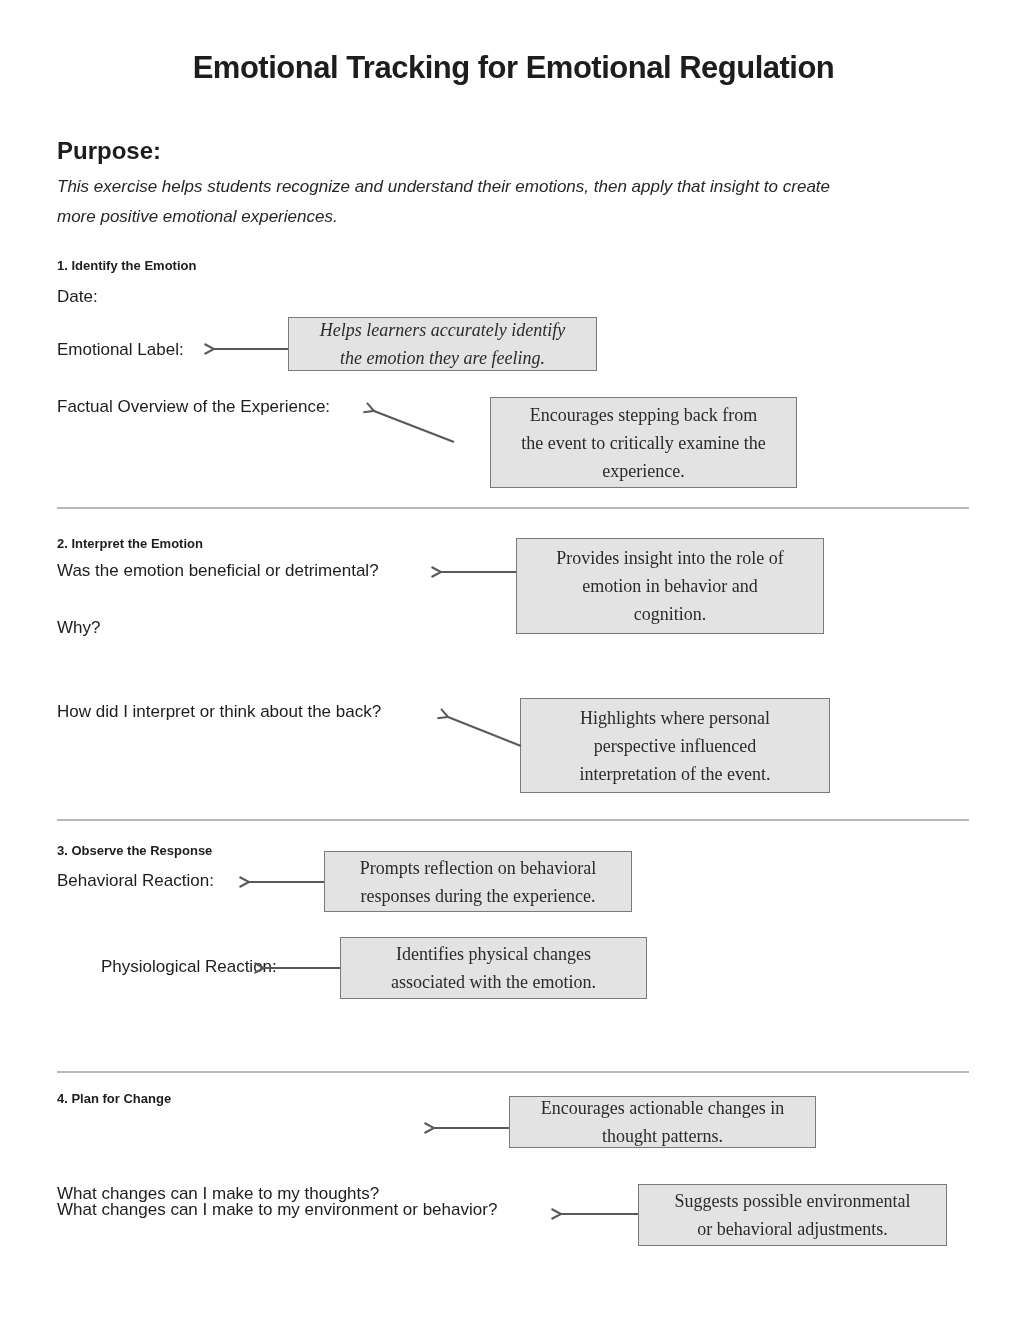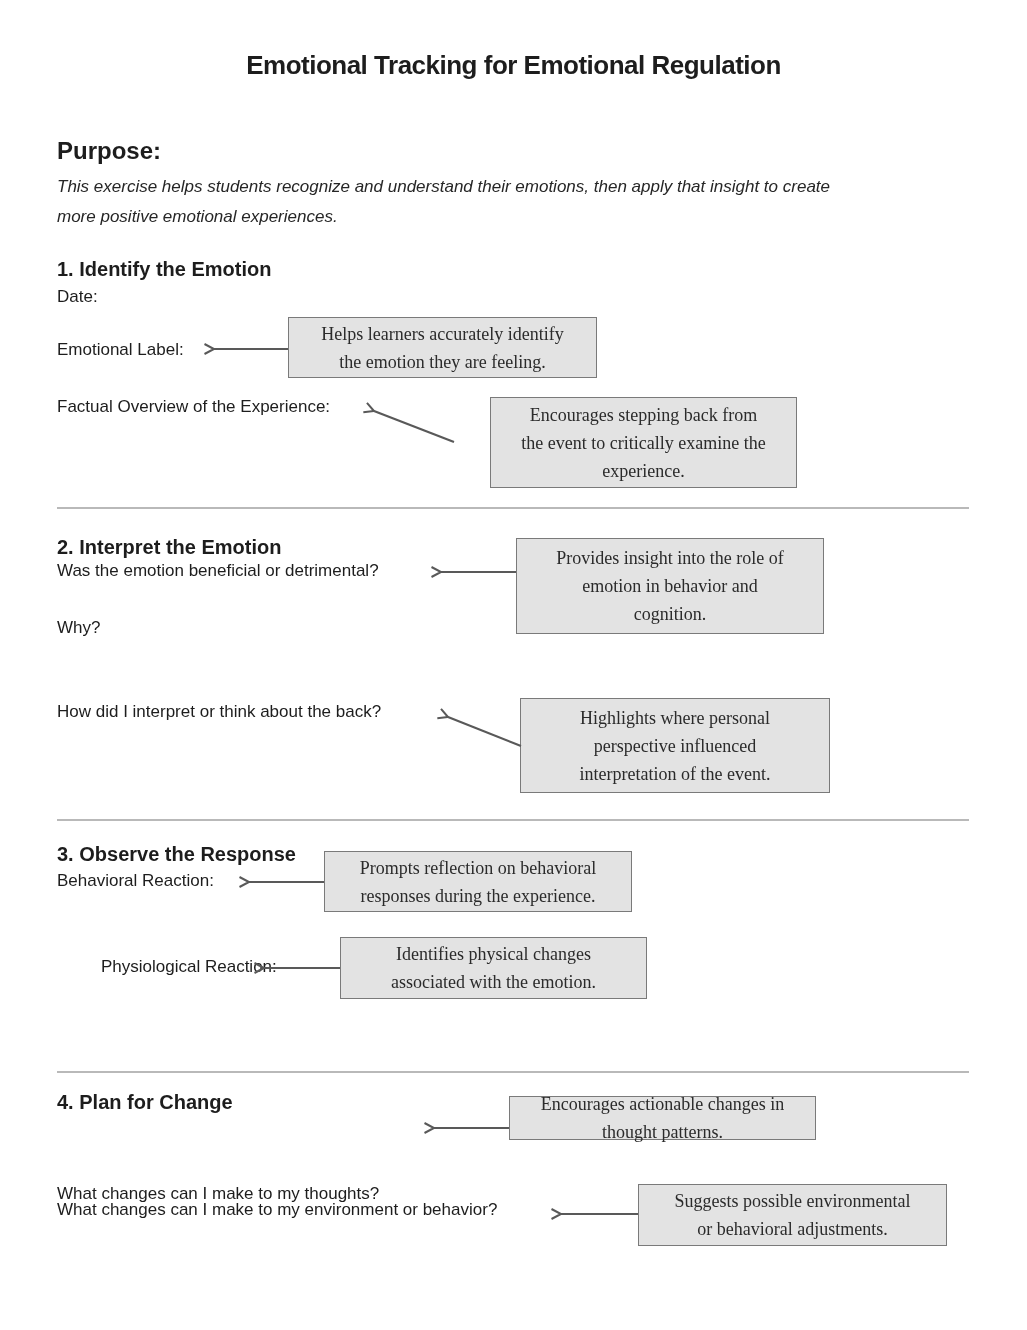--- a/index.html
+++ b/index.html
@@ -8,24 +8,24 @@
     background: var(--page-bg, #ffffff);
     font-family: "Liberation Sans", sans-serif;
     color: var(--text, #1d1d1d);
     position: relative;
     overflow: hidden;
   }
   .abs { position: absolute; }
   .doc-title {
     left: 0; top: 50px; width: 1027px;
     text-align: center;
-    font-size: 26px; font-weight: 700; letter-spacing: -0.5px;
+    font-size: 31px; font-weight: 700; letter-spacing: -0.5px;
   }
   .h2 { font-size: 24px; font-weight: 700; }
-  .h3 { font-size: 20px; font-weight: 700; }
+  .h3 { font-size: 13px; font-weight: 700; }
   .label { font-size: 17px; }
   .purpose-body {
     font-size: 17px; font-style: italic; line-height: 30px;
     white-space: pre-line; color: #262626;
   }
   .callout {
     background: var(--callout-bg, #e3e3e3);
     border: 1.4px solid var(--callout-border, #7a7a7a);
     box-sizing: border-box;
     display: flex; align-items: center; justify-content: center;
@@ -46,21 +46,21 @@
 <div class="abs doc-title">Emotional Tracking for Emotional Regulation</div>
 
 <div class="abs h2" style="left:57px; top:137px;">Purpose:</div>
 <div class="abs purpose-body" style="left:57px; top:172px; width:920px;">This exercise helps students recognize and understand their emotions, then apply that insight to create
 more positive emotional experiences.</div>
 
 <div class="abs h3" style="left:57px; top:258px;">1. Identify the Emotion</div>
 <div class="abs label" style="left:57px; top:287px;">Date:</div>
 <div class="abs label" style="left:57px; top:340px;">Emotional Label:</div>
 <div class="abs label" style="left:57px; top:397px;">Factual Overview of the Experience:</div>
-<div class="abs callout" style="left:288px; top:317px; width:309px; height:61px;">Helps learners accurately identify
+<div class="abs callout" style="left:288px; top:317px; width:309px; height:54px;font-style:italic;">Helps learners accurately identify
 the emotion they are feeling.</div>
 <div class="abs callout" style="left:453px; top:397px; width:307px; height:91px;margin-left:37px;">Encourages stepping back from
 the event to critically examine the
 experience.</div>
 <div class="abs divider" style="top:507px;"></div>
 
 <div class="abs h3" style="left:57px; top:536px;">2. Interpret the Emotion</div>
 <div class="abs label" style="left:57px; top:561px;">Was the emotion beneficial or detrimental?</div>
 <div class="abs label" style="left:57px; top:618px;">Why?</div>
 <div class="abs label" style="left:57px; top:702px;">How did I interpret or think about the back?</div>
@@ -77,21 +77,21 @@
 <div class="abs label" style="left:57px; top:957px;margin-left:44px;">Physiological Reaction:</div>
 <div class="abs callout" style="left:324px; top:851px; width:308px; height:61px;">Prompts reflection on behavioral
 responses during the experience.</div>
 <div class="abs callout" style="left:340px; top:937px; width:307px; height:62px;">Identifies physical changes
 associated with the emotion.</div>
 <div class="abs divider" style="top:1071px;"></div>
 
 <div class="abs h3" style="left:57px; top:1091px;">4. Plan for Change</div>
 <div class="abs label" style="left:57px; top:1184px;">What changes can I make to my thoughts?</div>
 <div class="abs label" style="left:57px; top:1200px;">What changes can I make to my environment or behavior?</div>
-<div class="abs callout" style="left:509px; top:1096px; width:307px; height:44px;">Encourages actionable changes in
+<div class="abs callout" style="left:509px; top:1096px; width:307px; height:52px;">Encourages actionable changes in
 thought patterns.</div>
 <div class="abs callout" style="left:638px; top:1184px; width:309px; height:62px;">Suggests possible environmental
 or behavioral adjustments.</div>
 
 <svg class="abs arrow-overlay" width="1027" height="1330" viewBox="0 0 1027 1330" xmlns="http://www.w3.org/2000/svg">
   <defs>
     <marker id="ah" markerUnits="userSpaceOnUse" markerWidth="14" markerHeight="13" refX="2.5" refY="6.5" orient="auto">
       <path class="arrow-head" d="M12,1.5 L2.5,6.5 L12,11.5"></path>
     </marker>
   </defs>

